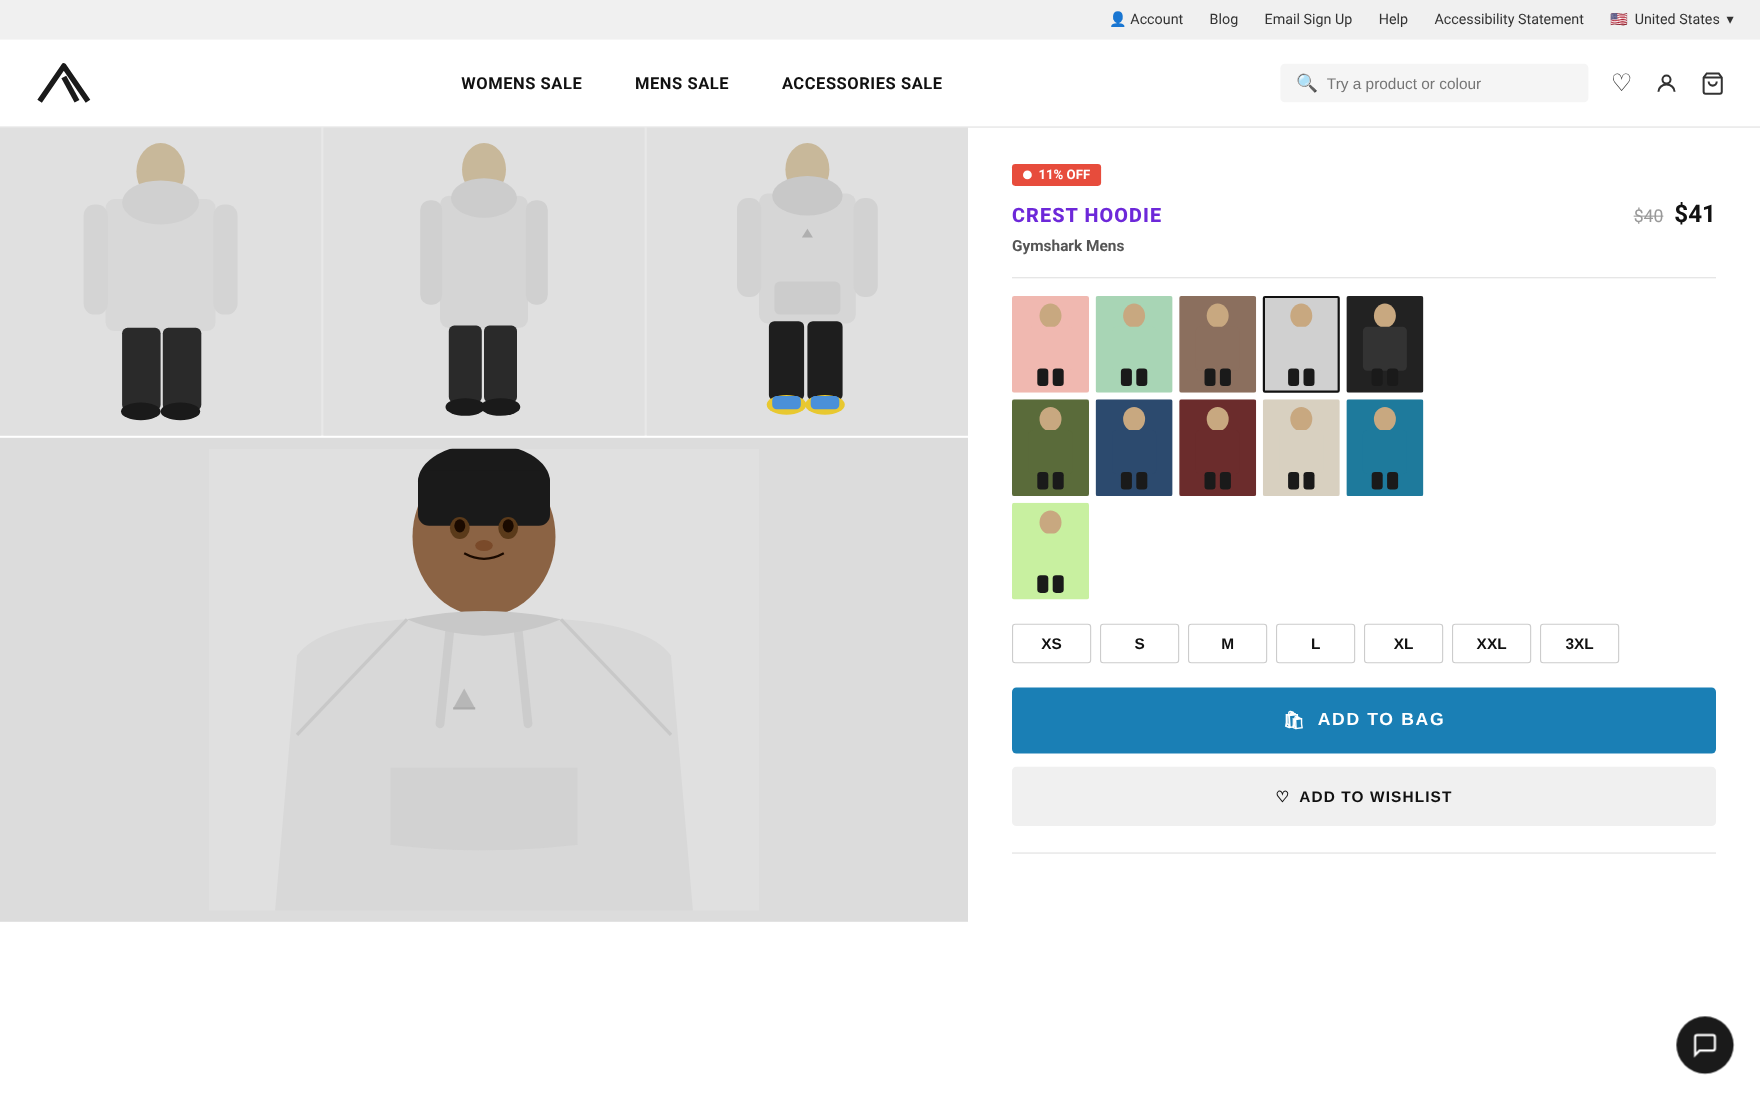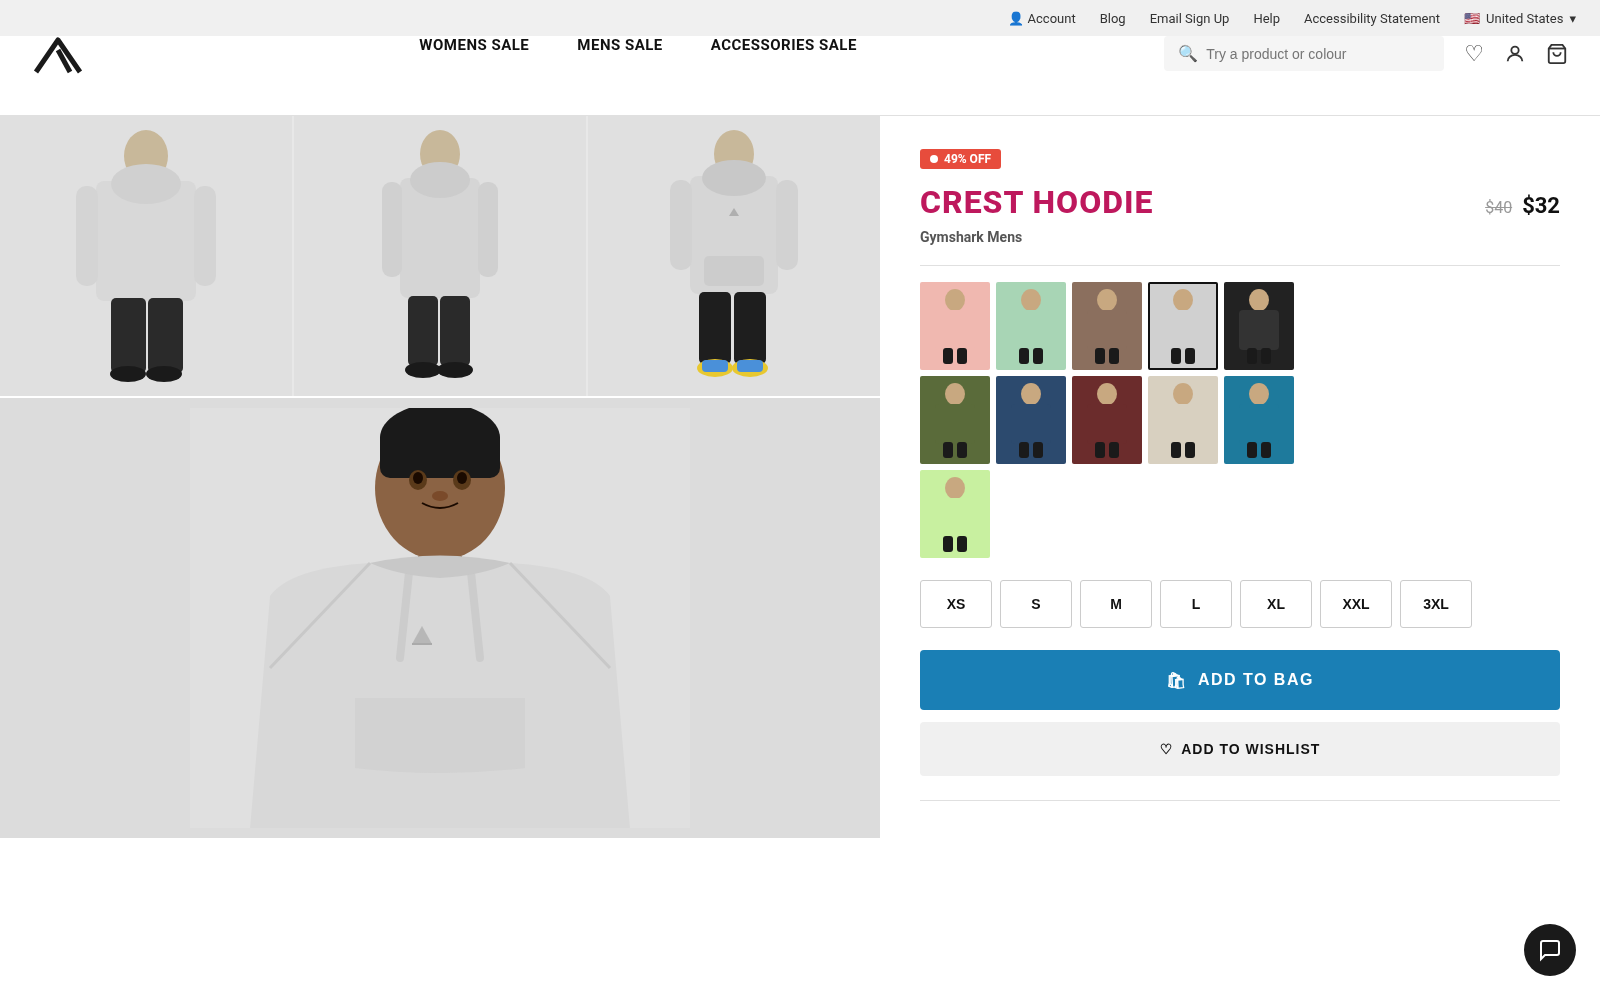--- a/index.html
+++ b/index.html
@@ -26,21 +26,21 @@
       display: flex;
       align-items: center;
       gap: 6px;
       cursor: pointer;
     }
 
     
     .header {
       height: 80px;
       display: flex;
-      align-items: flex-start;
+      align-items: center;
       padding: 0 32px;
       border-bottom: 1px solid #e0e0e0;
       position: relative;
     }
     .logo {
       width: 80px;
       display: flex;
       align-items: center;
       cursor: pointer;
     }
@@ -143,24 +143,24 @@
       margin-bottom: 14px;
     }
     .discount-badge .dot { width: 8px; height: 8px; background: #fff; border-radius: 50%; }
     .product-title-row {
       display: flex;
       align-items: baseline;
       justify-content: space-between;
       margin-bottom: 8px;
     }
     .product-title {
-      font-size: 32px;
+      font-size: 18px;
       font-weight: 800;
       letter-spacing: 1px;
-      color: #be185d;
+      color: #6d28d9;
       text-align: center;
     }
     .price-group {
       display: flex;
       align-items: baseline;
       gap: 10px;
     }
     .price-old {
       font-size: 16px;
       color: #999;
@@ -250,21 +250,21 @@
       text-decoration: underline;
       cursor: pointer;
     }
     .size-grid {
       display: flex;
       flex-wrap: wrap;
       gap: 8px;
     }
     .size-btn {
       width: 72px;
-      height: 48px;
+      height: 36px;
       border: 1.5px solid #ccc;
       background: #fff;
       font-size: 14px;
       font-weight: 600;
       cursor: pointer;
       border-radius: 3px;
       color: #111;
     }
 
     
@@ -480,29 +480,29 @@
         </g>
       </svg>
     </div>
   </div>
 
   <div class="product-detail">
 
     
     <div class="discount-badge">
       <span class="dot"></span>
-      <span>49% OFF</span>
+      <span>11% OFF</span>
     </div>
 
     
     <div class="product-title-row">
       <h1 class="product-title">CREST HOODIE</h1>
       <div class="price-group">
         <span class="price-old">$40</span>
-        <span class="price-new">$32</span>
+        <span class="price-new">$41</span>
       </div>
     </div>
 
     
     <div class="brand-name">Gymshark Mens</div>
 
     <div class="divider"></div>
 
     
     <div class="color-section">

